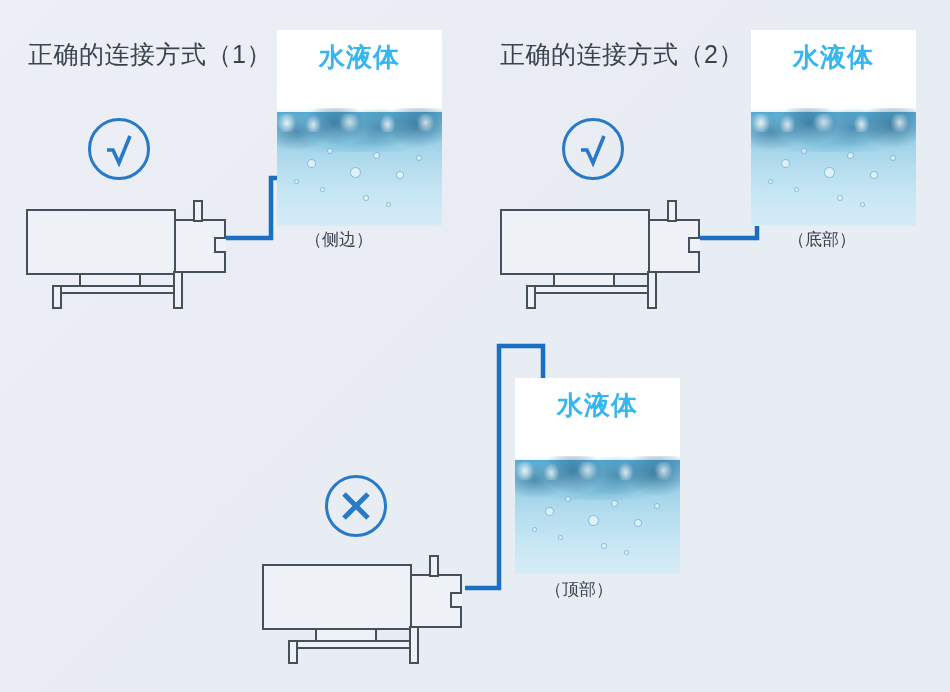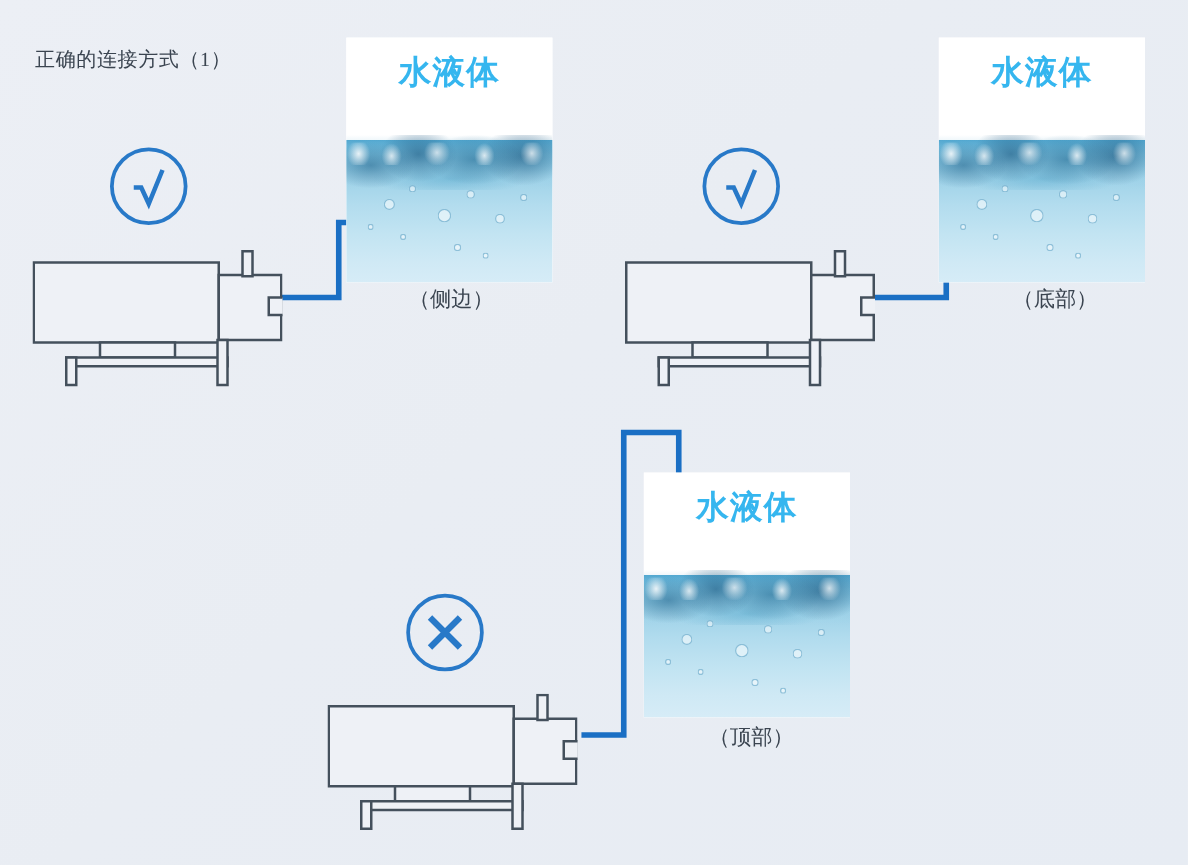--- a/index.html
+++ b/index.html
@@ -17,25 +17,25 @@
   #stage {
     position: relative;
     width: 950px;
     height: 692px;
     background: linear-gradient(135deg, #eceff5 0%, #e9edf3 45%, #e7ecf3 100%);
   }
 
   
   .panel-title {
     position: absolute;
-    font-size: 16px;
+    font-size: 25px;
     color: #3a4450;
     letter-spacing: 0.5px;
     white-space: nowrap;
-    font-family: Liberation Serif, serif;
+    font-family: Liberation Sans, sans-serif;
   }
 
   
   .mark {
     position: absolute;
     width: 62px;
     height: 62px;
     border-radius: 50%;
     border: 3px solid #2879c8;
     box-sizing: border-box;
@@ -126,21 +126,20 @@
     letter-spacing: 1px;
     text-shadow: 0 0 2px rgba(255,255,255,0.9);
   }
 
   
   .caption {
     position: absolute;
     font-size: 17px;
     color: #3a4450;
     white-space: nowrap;
-    margin-left: 22px;
   }
 
   
   .pipe {
     position: absolute;
     pointer-events: none;
   }
   .pipe svg { display: block; }
 </style>
 </head>
@@ -200,20 +199,21 @@
       <i style="left:52%;top:84%;width:6px;height:6px;"></i>
       <i style="left:84%;top:64%;width:6px;height:6px;"></i>
       <i style="left:10%;top:76%;width:5px;height:5px;"></i>
       <i style="left:66%;top:88%;width:5px;height:5px;"></i>
     </div>
     <div class="label">水液体</div>
   </div>
 
   <div class="caption" style="left:305px; top:228px;">（侧边）</div>
 
+  <div class="panel-title" style="left:500px; top:38px;">正确的连接方式（2）</div>
 
   <div class="mark" style="left:562px; top:118px;">
     <svg width="40" height="40" viewBox="0 0 40 40" aria-hidden="true">
       <path d="M8 21 L14 21 L20 34 L31 7" fill="none" stroke="#2879c8" stroke-width="3.6" stroke-linecap="butt" stroke-linejoin="miter"></path>
     </svg>
   </div>
 
   <div class="pipe" style="left:689px; top:218px;">
     <svg width="80" height="30" viewBox="0 0 80 30">
       <polyline points="0,20 68,20 68,0" fill="none" stroke="#1a6fc4" stroke-width="4.5" stroke-linecap="butt" stroke-linejoin="miter"></polyline>

